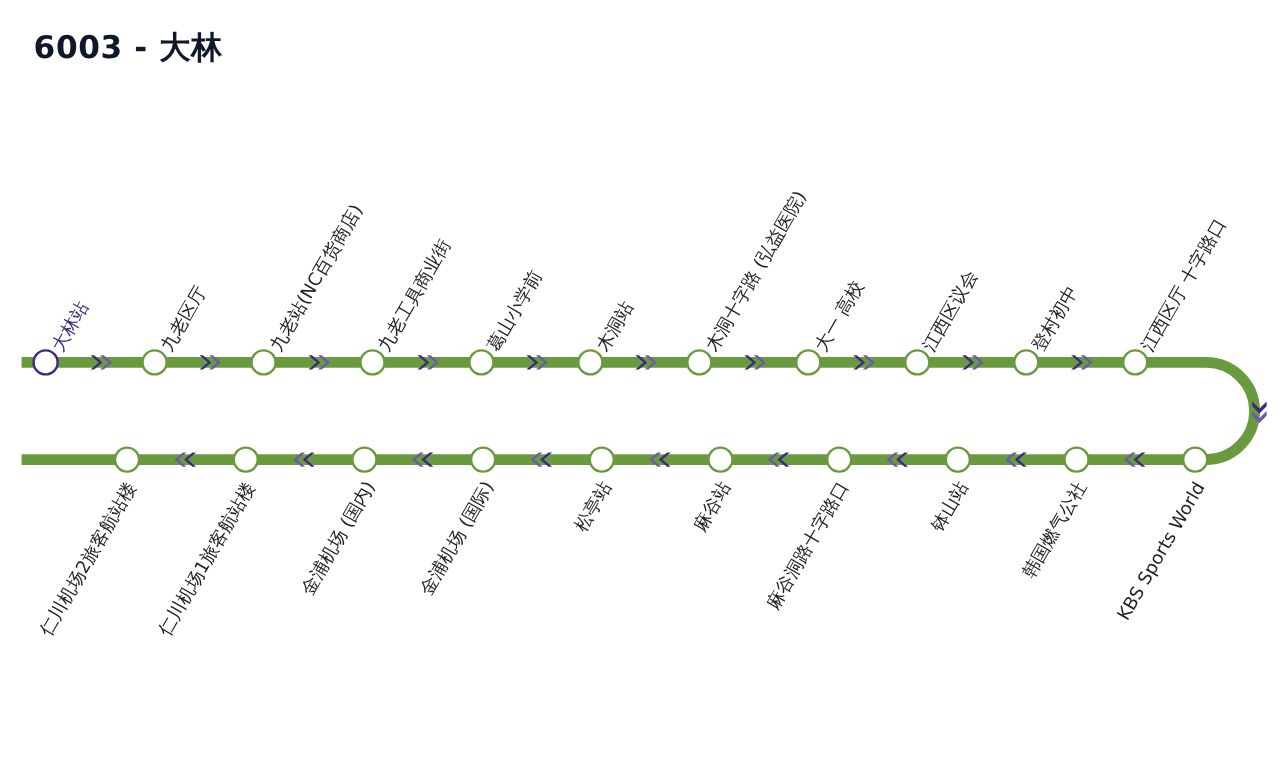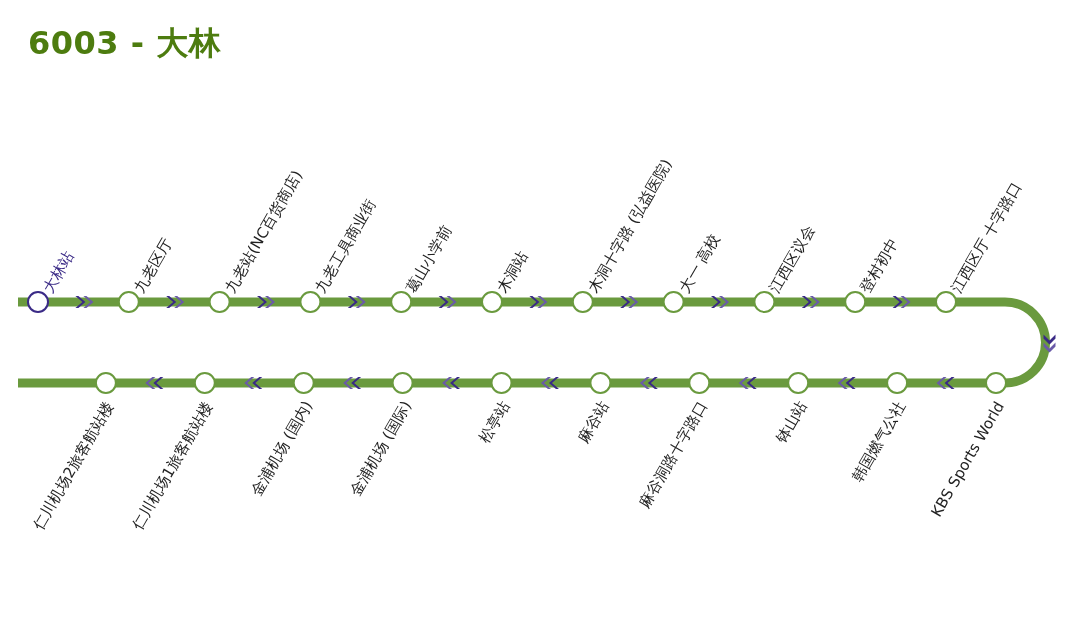--- a/index.html
+++ b/index.html
@@ -1,17 +1,17 @@
 <!DOCTYPE html>
 <html><head>
 <meta charset="utf-8">
 <style>
   html, body { margin: 0; padding: 0; background: #ffffff; }
   body { width: 1070px; height: 638px; position: relative; overflow: hidden; font-family: "DejaVu Sans", "Liberation Sans", sans-serif; }
-  .title { position: absolute; left: 28px; top: 22px; font-size: 32px; font-weight: bold; color: #4d7c0f; letter-spacing: 0.5px; text-align: center; }
+  .title { position: absolute; left: 28px; top: 22px; font-size: 26px; font-weight: bold; color: #0f172a; letter-spacing: 0.5px; text-align: center; }
   svg.map { position: absolute; left: 0; top: 0; }
   .lbl { position: absolute; font-size: 15px; color: #222; white-space: nowrap; transform-origin: 0 0; line-height: 1; }
   .lbl.top { transform: rotate(-60deg); }
   .lbl.bottom { transform: rotate(-60deg); }
   .lbl.current { color: #3a2a86; }
 </style>
 </head>
 <body>
 
 <div class="title">6003 - 大林</div>

